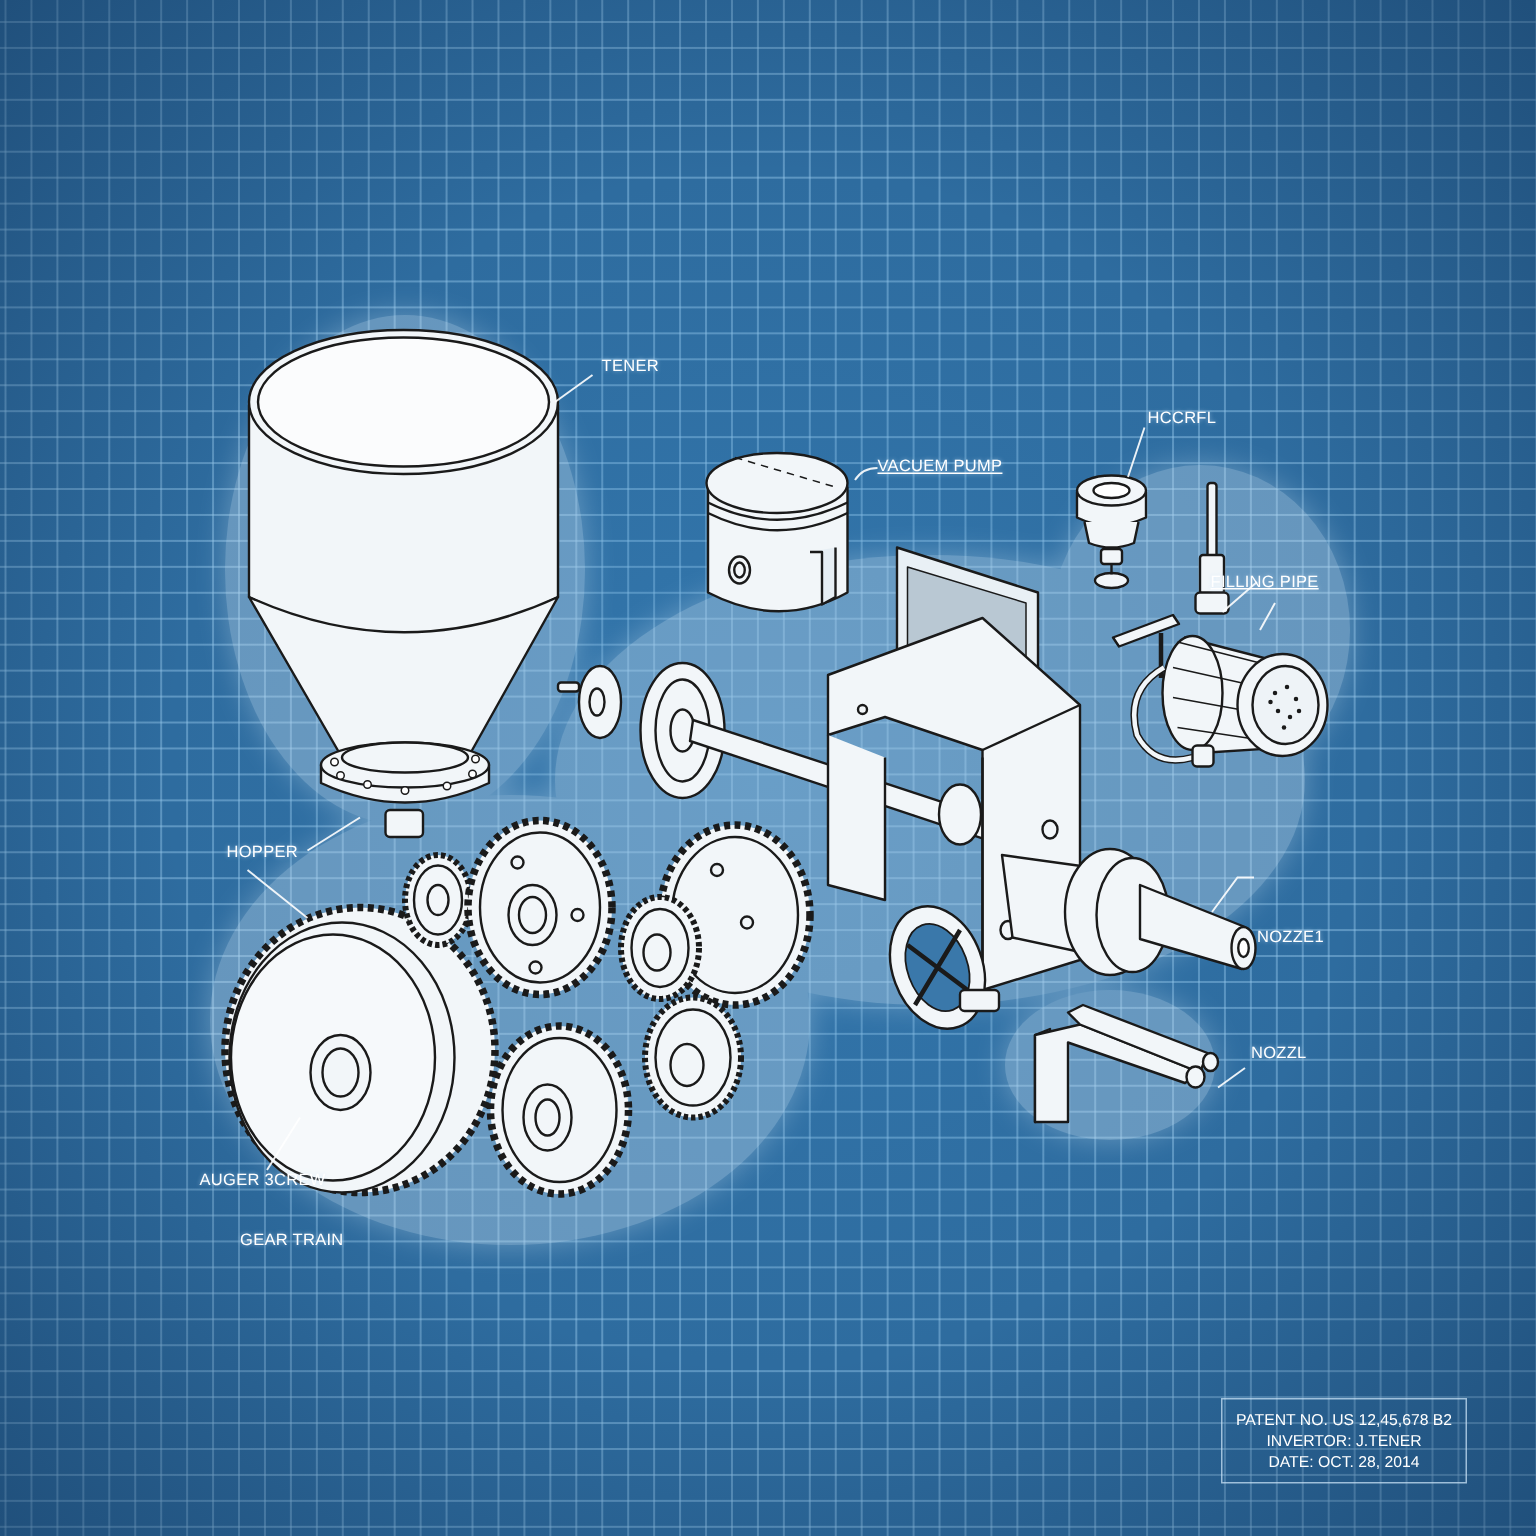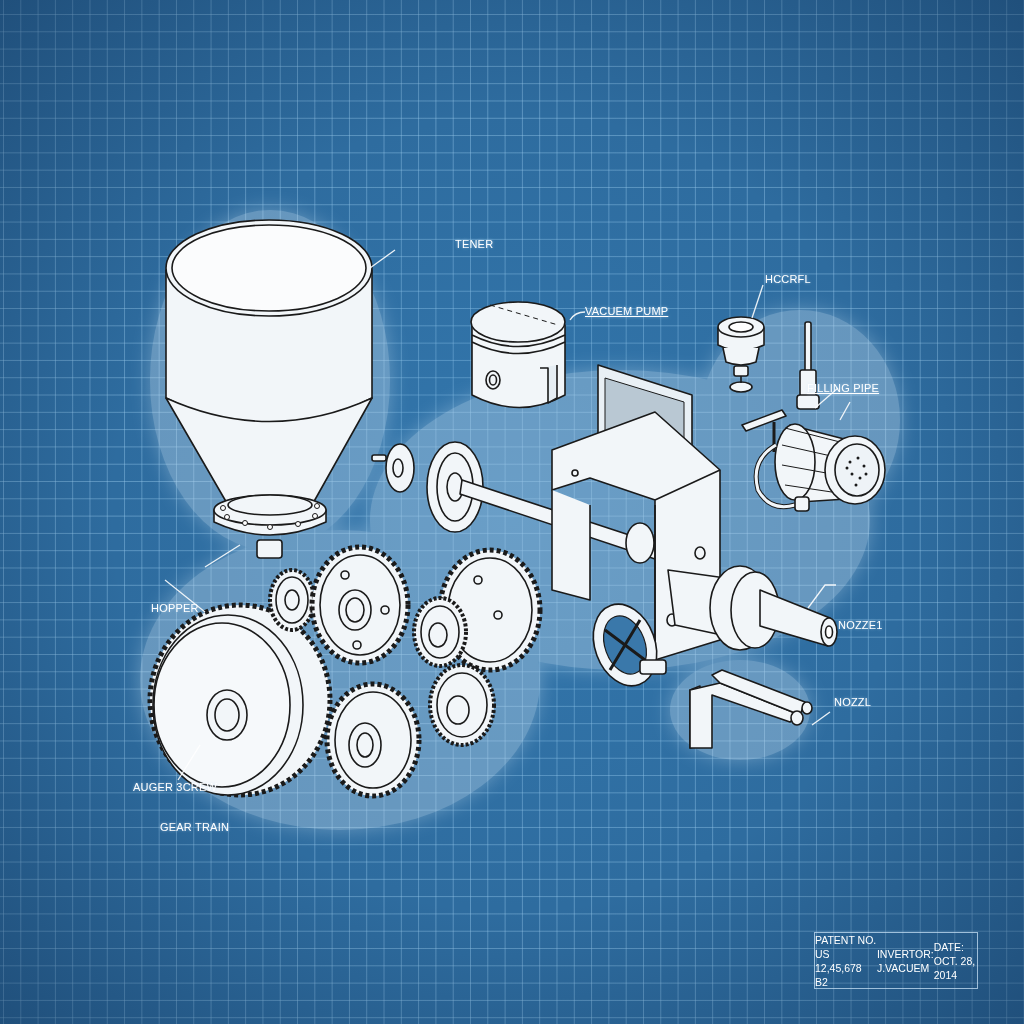--- a/index.html
+++ b/index.html
@@ -20,22 +20,22 @@
   }
   .drawing { position: absolute; left: 0; top: 0; }
   .label {
     position: absolute; color: #ffffff; font-size: 11px; letter-spacing: 0.2px;
     text-transform: uppercase; white-space: nowrap;
     text-shadow: 0 0 3px rgba(200,230,255,0.6);
   }
   .titleblock {
     position: absolute; left: 814px; top: 932px; width: 162px; height: 55px;
     border: 1px solid rgba(200,225,245,0.75);
-    display: flex; flex-direction: row; align-items: center; justify-content: center;
-    color: #fff; font-size: 10.5px; line-height: 14px; text-align: left;
+    display: flex; flex-direction: column; align-items: center; justify-content: center;
+    color: #fff; font-size: 10.5px; line-height: 14px; text-align: right;
   }
 </style>
 </head>
 <body>
 
 <div class="sheet">
 
   <svg class="drawing" width="1024" height="1024" viewBox="0 0 1024 1024">
     <defs>
       <filter id="glow" x="-30%" y="-30%" width="160%" height="160%">
@@ -218,28 +218,28 @@
       <line x1="838" y1="388" x2="815" y2="408"></line>
       <line x1="850" y1="402" x2="840" y2="420"></line>
       <line x1="205" y1="567" x2="240" y2="545"></line>
       <line x1="165" y1="580" x2="205" y2="612"></line>
       <path d="M836 585 L825 585 L808 608"></path>
       <line x1="830" y1="712" x2="812" y2="725"></line>
       <line x1="178" y1="780" x2="200" y2="745"></line>
     </g>
   </svg>
 
-  <span class="label" style="left:411px;top:238px;padding-left:44px;">TENER</span>
+  <span class="label" style="left:401px;top:238px;">TENER</span>
   <span class="label" style="left:585px;top:305px;text-decoration:underline;">VACUEM PUMP</span>
   <span class="label" style="left:765px;top:273px;">HCCRFL</span>
   <span class="label" style="left:807px;top:382px;text-decoration:underline;">FILLING PIPE</span>
-  <span class="label" style="left:151px;top:562px;margin-top:40px;">HOPPER</span>
+  <span class="label" style="left:151px;top:562px;">HOPPER</span>
   <span class="label" style="left:838px;top:579px;margin-top:40px;">NOZZE1</span>
   <span class="label" style="left:834px;top:696px;">NOZZL</span>
   <span class="label" style="left:133px;top:781px;text-align:center;">AUGER  3CREW</span>
   <span class="label" style="left:140px;top:821px;margin-left:20px;">GEAR TRAIN</span>
 
   <div class="titleblock">
     <div>PATENT NO. US 12,45,678 B2</div>
-    <div>INVERTOR: J.VACUEM</div>
+    <div>INVERTOR: J.TENER</div>
     <div>DATE: OCT. 28, 2014</div>
   </div>
 </div>
 
 </body></html>

